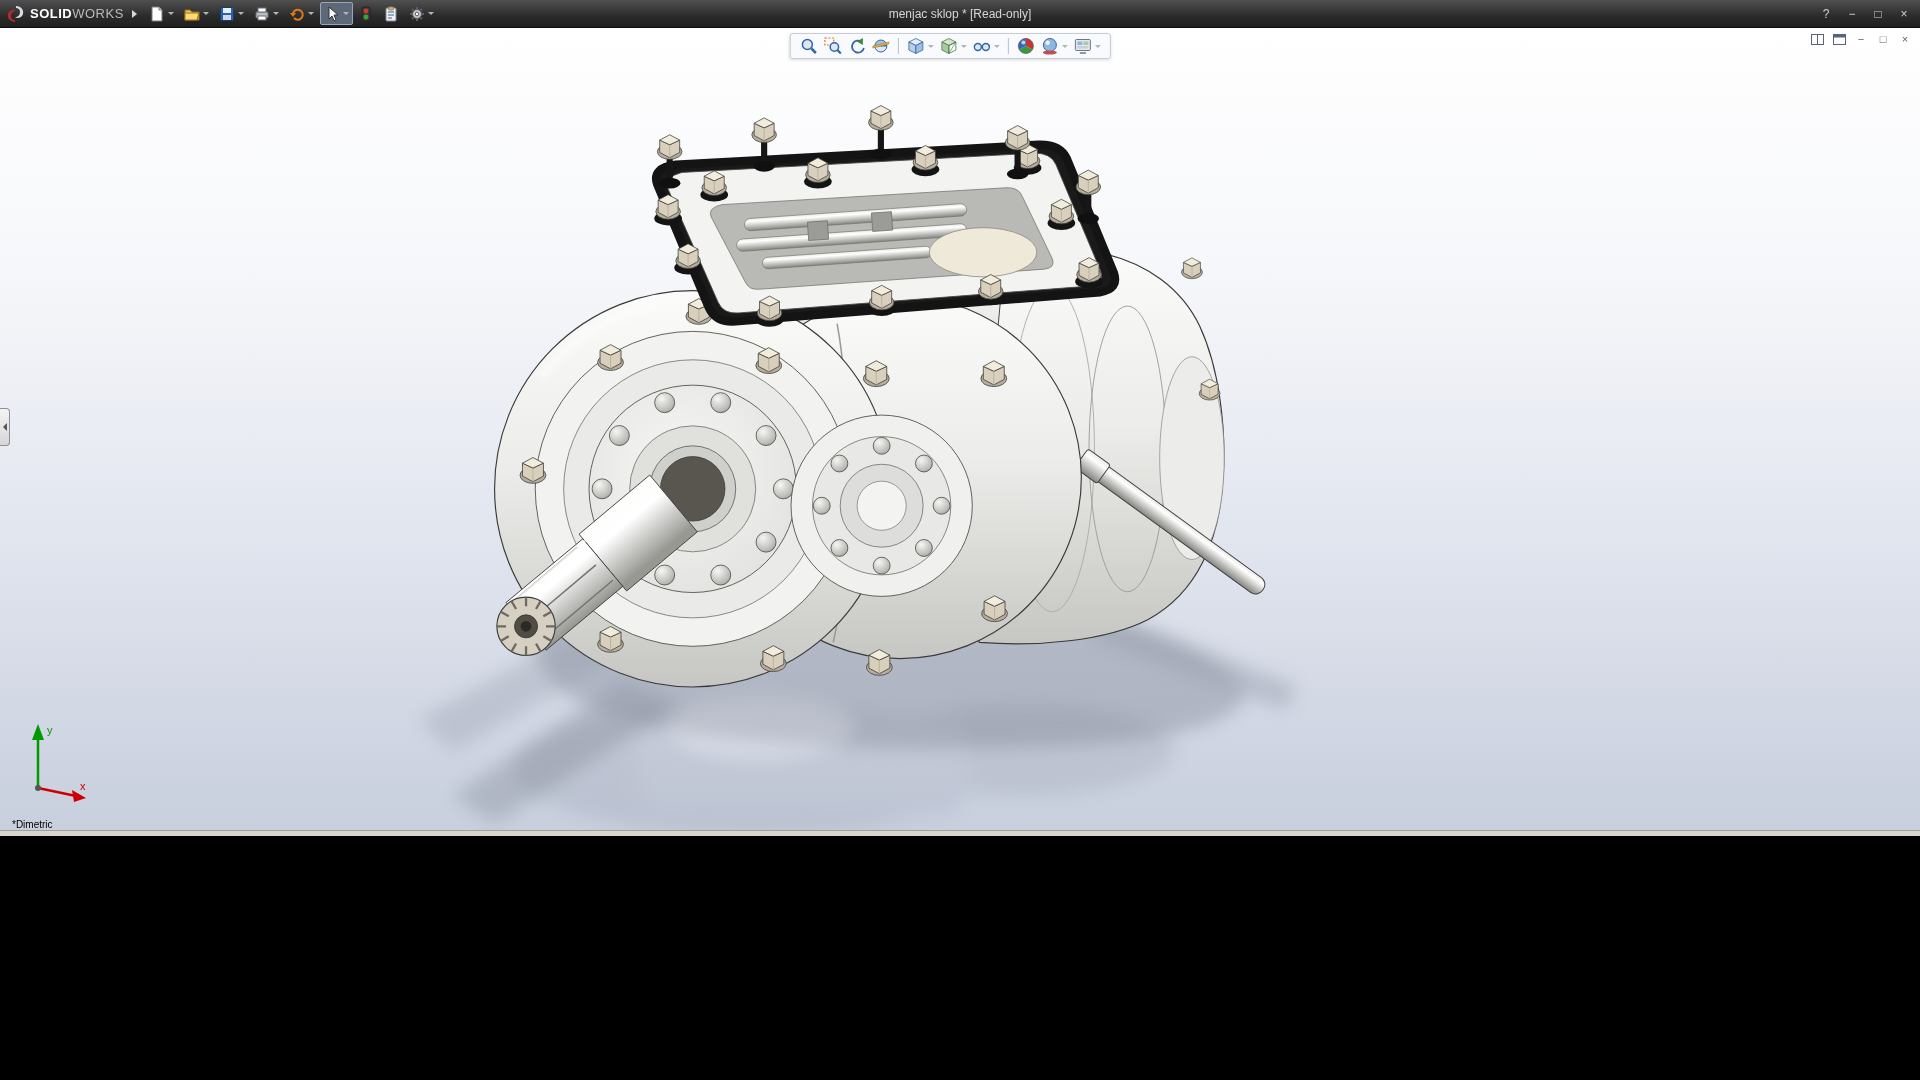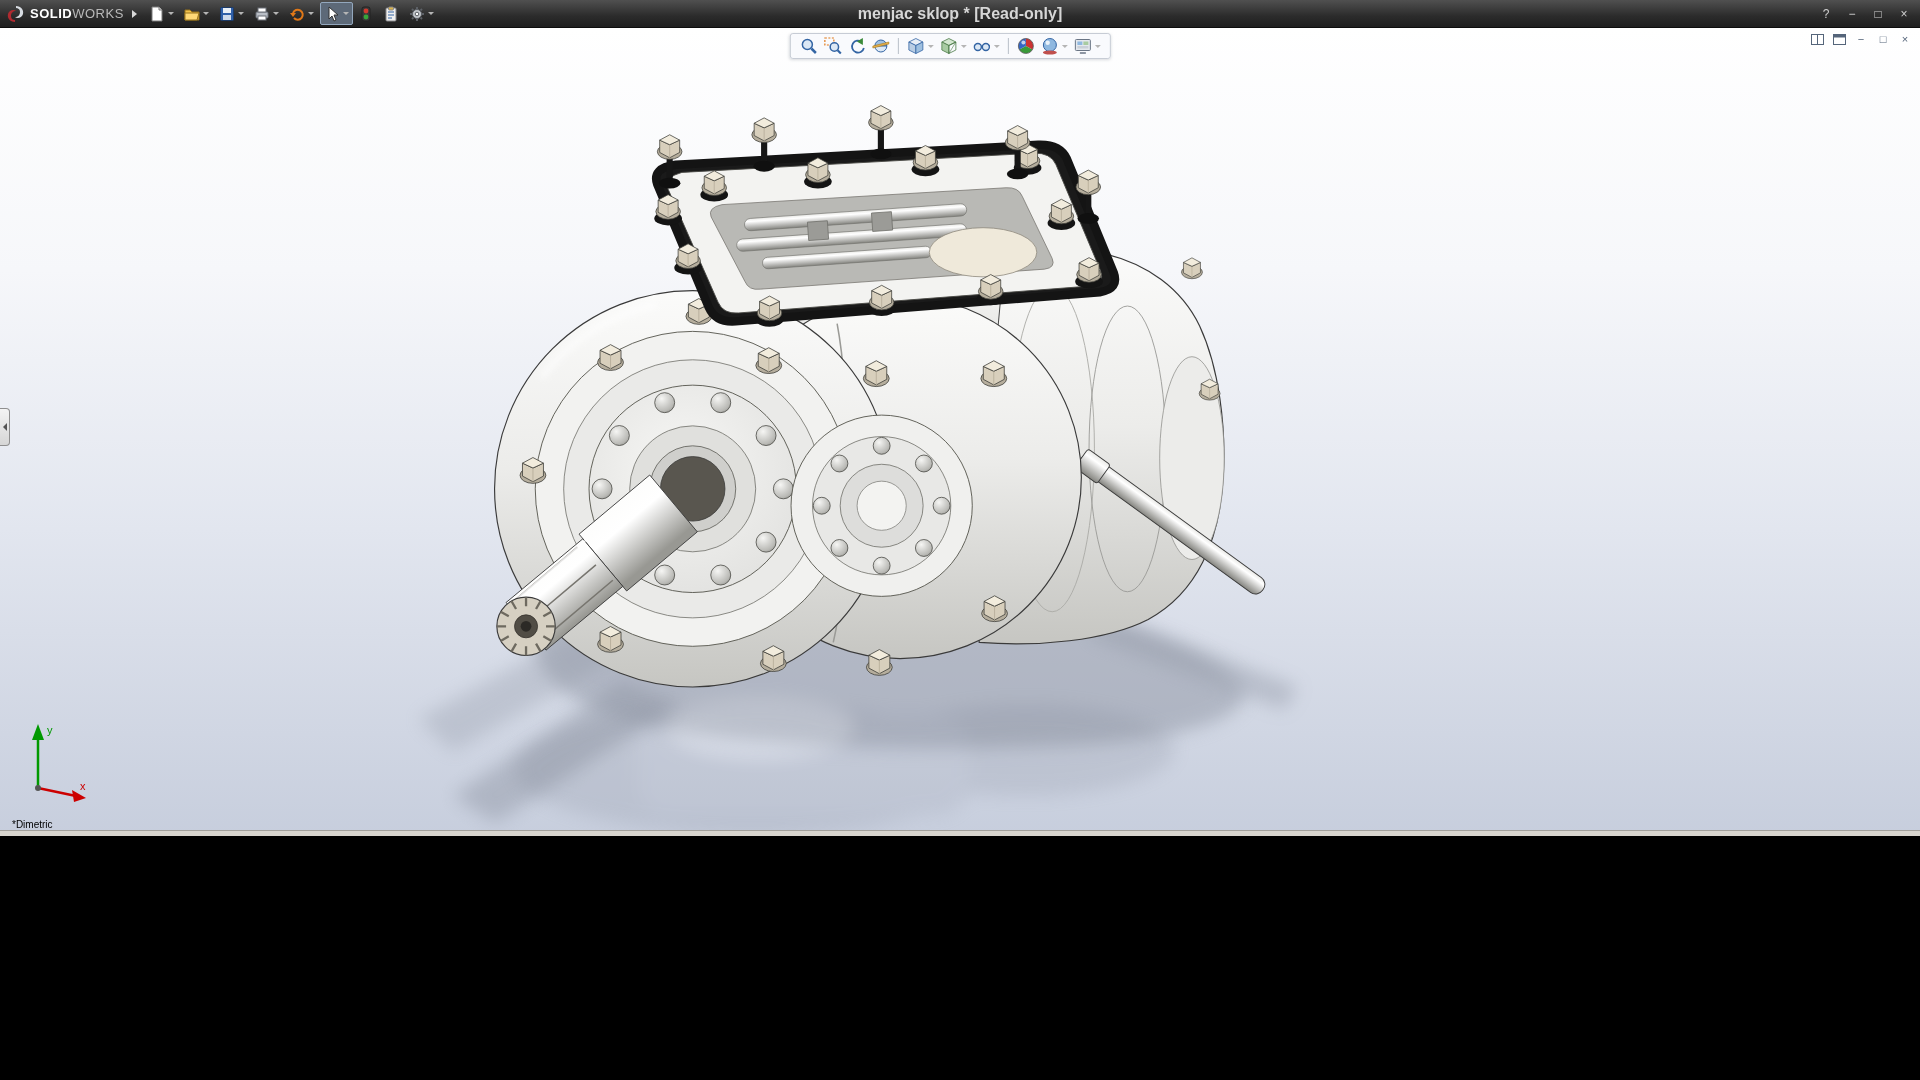--- a/index.html
+++ b/index.html
@@ -8,21 +8,21 @@
   .titlebar{position:absolute;top:0;left:0;right:0;height:27px;background:linear-gradient(#505050,#2b2b2b 60%,#1f1f1f);border-bottom:1px solid #0d0d0d;display:flex;align-items:center;padding:0 6px;z-index:40;}
   .logo{display:flex;align-items:center;gap:4px;margin-right:6px;}
   .brand{font-size:13px;letter-spacing:.5px;color:#fff;}
   .brand b{font-weight:bold;color:#ffffff;}
   .brand .light{font-weight:normal;color:#b9b9b9;}
   .menu-expand{width:0;height:0;border-top:4px solid transparent;border-bottom:4px solid transparent;border-left:5px solid #d8d8d8;margin:0 8px 0 2px;cursor:pointer;}
   .tb-group{display:flex;align-items:center;gap:2px;}
   .tbtn{height:21px;padding:0 3px;display:flex;align-items:center;border:1px solid transparent;border-radius:2px;cursor:pointer;}
   .tbtn.pressed{background:#5d6978;border-color:#93a7bd;}
   .caret{width:0;height:0;border-left:3px solid transparent;border-right:3px solid transparent;border-top:3px solid #b5b5b5;margin-left:3px;}
-  .title-center{position:absolute;left:50%;transform:translateX(-50%);color:#d6d6d6;font-size:16px;white-space:nowrap;font-weight:bold;}
+  .title-center{position:absolute;left:50%;transform:translateX(-50%);color:#d6d6d6;font-size:12px;white-space:nowrap;}
   .win-controls{margin-left:auto;display:flex;align-items:center;gap:6px;}
   .wbtn{min-width:20px;height:18px;display:flex;align-items:center;justify-content:center;color:#cfcfcf;font-size:12px;cursor:pointer;}
   
   .viewport{position:absolute;top:28px;left:0;right:0;bottom:0;background:linear-gradient(180deg,#ffffff 0%,#f6f7fa 30%,#e2e6ef 62%,#c7cedd 100%);}
   .model{position:absolute;inset:0;width:100%;height:100%;}
   
   .headsup{position:absolute;top:5px;left:50%;transform:translateX(-53%);display:flex;align-items:center;gap:2px;background:rgba(247,249,252,0.78);border:1px solid #c7ccd5;border-radius:3px;padding:2px 7px;box-shadow:0 1px 3px rgba(40,50,70,.18);z-index:30;}
   .hbtn{height:20px;padding:0 2px;display:flex;align-items:center;cursor:pointer;border-radius:2px;}
   .hsep{width:1px;height:16px;background:#b9bfc9;margin:0 4px;}
   

